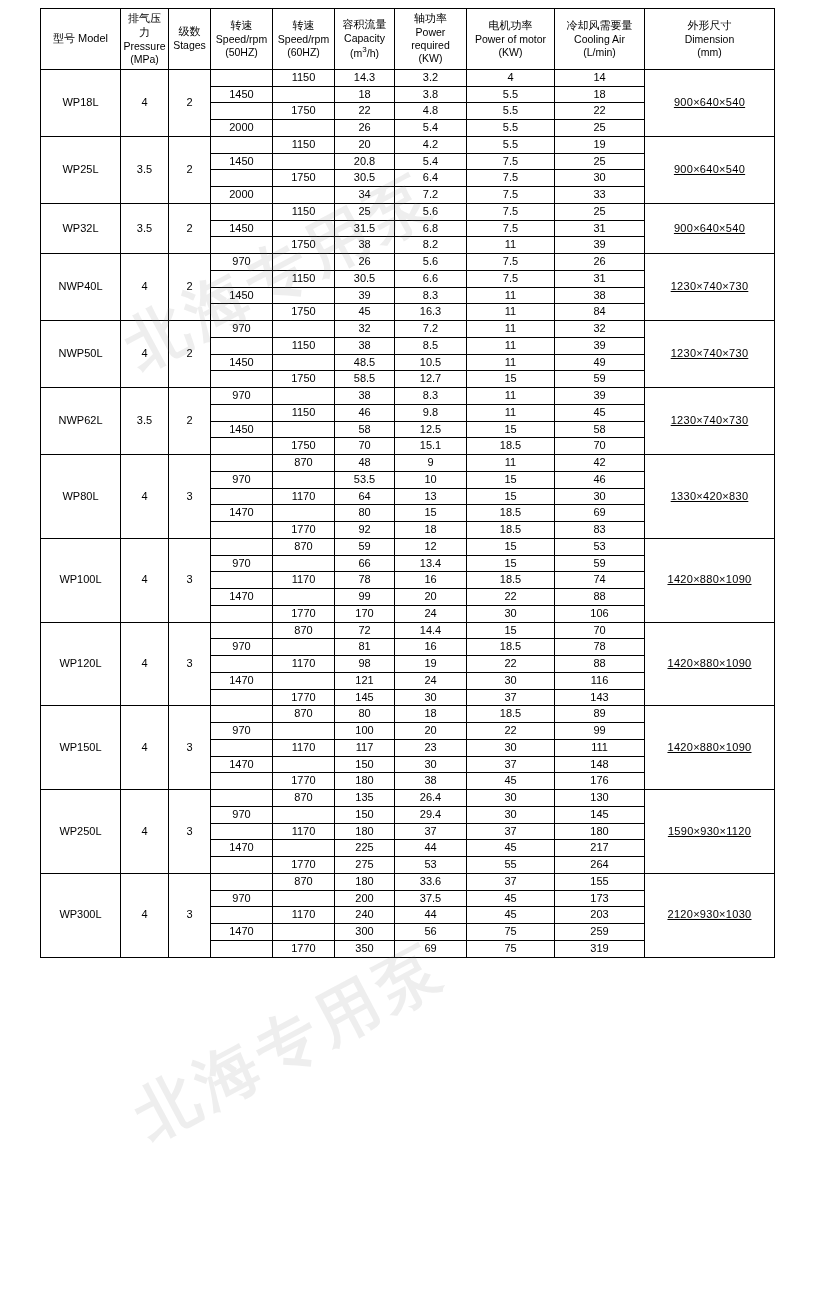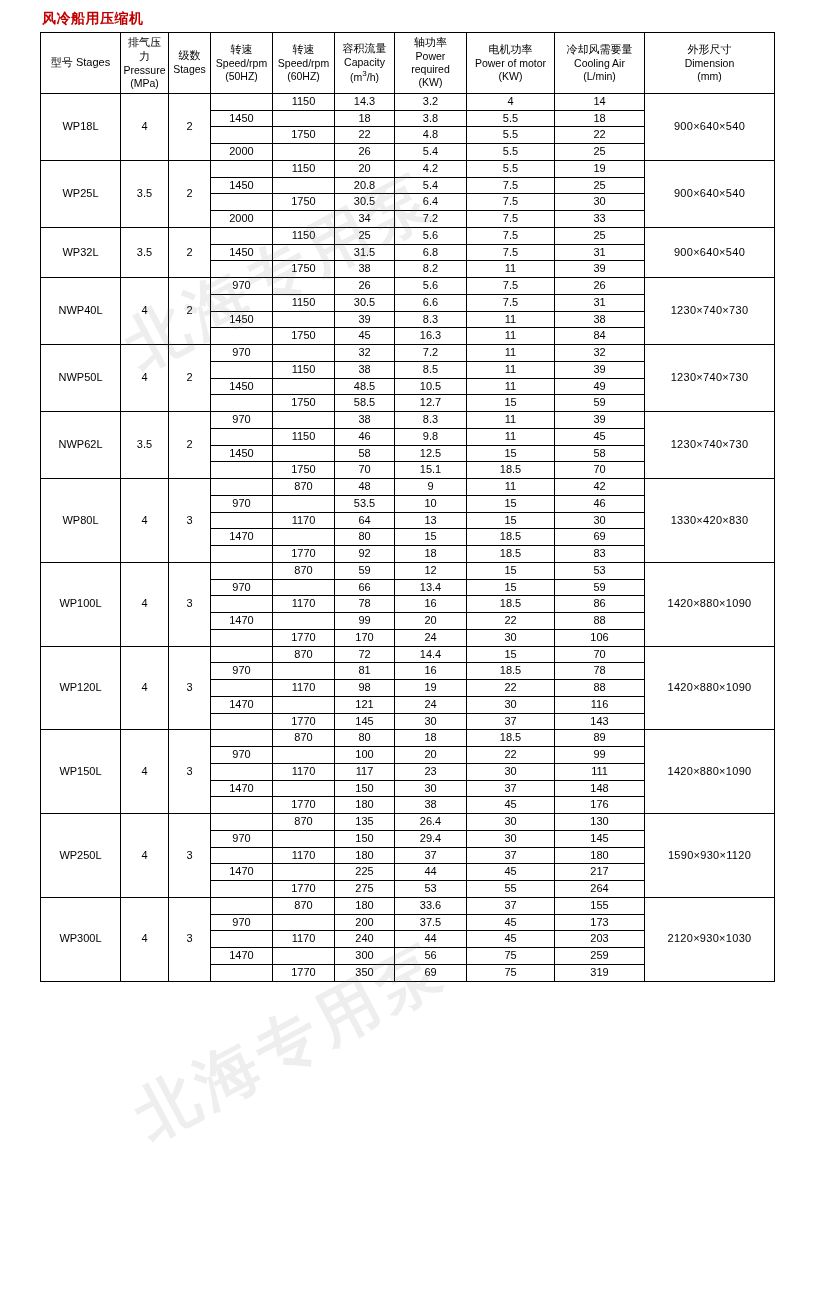--- a/index.html
+++ b/index.html
@@ -44,21 +44,21 @@
     line-height: 1.25;
     font-weight: normal;
   }
   table.spec thead th {
     font-size: 11px;
     padding: 3px 2px;
   }
   .hdr-cn { display: block; font-size: 11px; }
   .hdr-en { display: block; font-size: 10.5px; }
   .model-cell { font-size: 12px; }
-  .dim-cell { font-size: 11.5px; letter-spacing: 0.3px; }
+  .dim-cell { font-size: 11.5px; letter-spacing: 0.3px; text-decoration: underline; }
   .sup { font-size: 8px; vertical-align: super; }
   .blank { }
   
   col.c-model { width: 80px; }
   col.c-press { width: 48px; }
   col.c-stage { width: 42px; }
   col.c-s50 { width: 62px; }
   col.c-s60 { width: 62px; }
   col.c-cap { width: 60px; }
   col.c-power { width: 72px; }
@@ -88,39 +88,38 @@
 </head>
 <body>
 
 <div class="page">
 
   <div class="watermark">
     <div class="wm-text wm1">北海专用泵</div>
     <div class="wm-text wm2">北海专用泵</div>
   </div>
 
-  <div class="doc-title">风冷船用压缩机</div>
 
   <table class="spec">
     <colgroup>
       <col class="c-model">
         <col class="c-press">
         <col class="c-stage">
         <col class="c-s50">
         <col class="c-s60">
       <col class="c-cap">
         <col class="c-power">
         <col class="c-motor">
         <col class="c-cool">
         <col class="c-dim">
     </colgroup>
     <thead>
       <tr>
         <th>
-          <span class="hdr-cn">型号 Stages</span>
+          <span class="hdr-cn">型号 Model</span>
         </th>
         <th>
           <span class="hdr-cn">排气压力</span>
           <span class="hdr-en">Pressure</span>
           <span class="hdr-en">(MPa)</span>
         </th>
         <th>
           <span class="hdr-cn">级数</span>
           <span class="hdr-en">Stages</span>
         </th>
@@ -431,21 +430,21 @@
           <td>13.4</td>
           <td>15</td>
           <td>59</td>
         </tr>
         <tr>
           <td class="blank"></td>
           <td>1170</td>
           <td>78</td>
           <td>16</td>
           <td>18.5</td>
-          <td>86</td>
+          <td>74</td>
         </tr>
         <tr>
           <td>1470</td>
           <td class="blank"></td>
           <td>99</td>
           <td>20</td>
           <td>22</td>
           <td>88</td>
         </tr>
         <tr>

